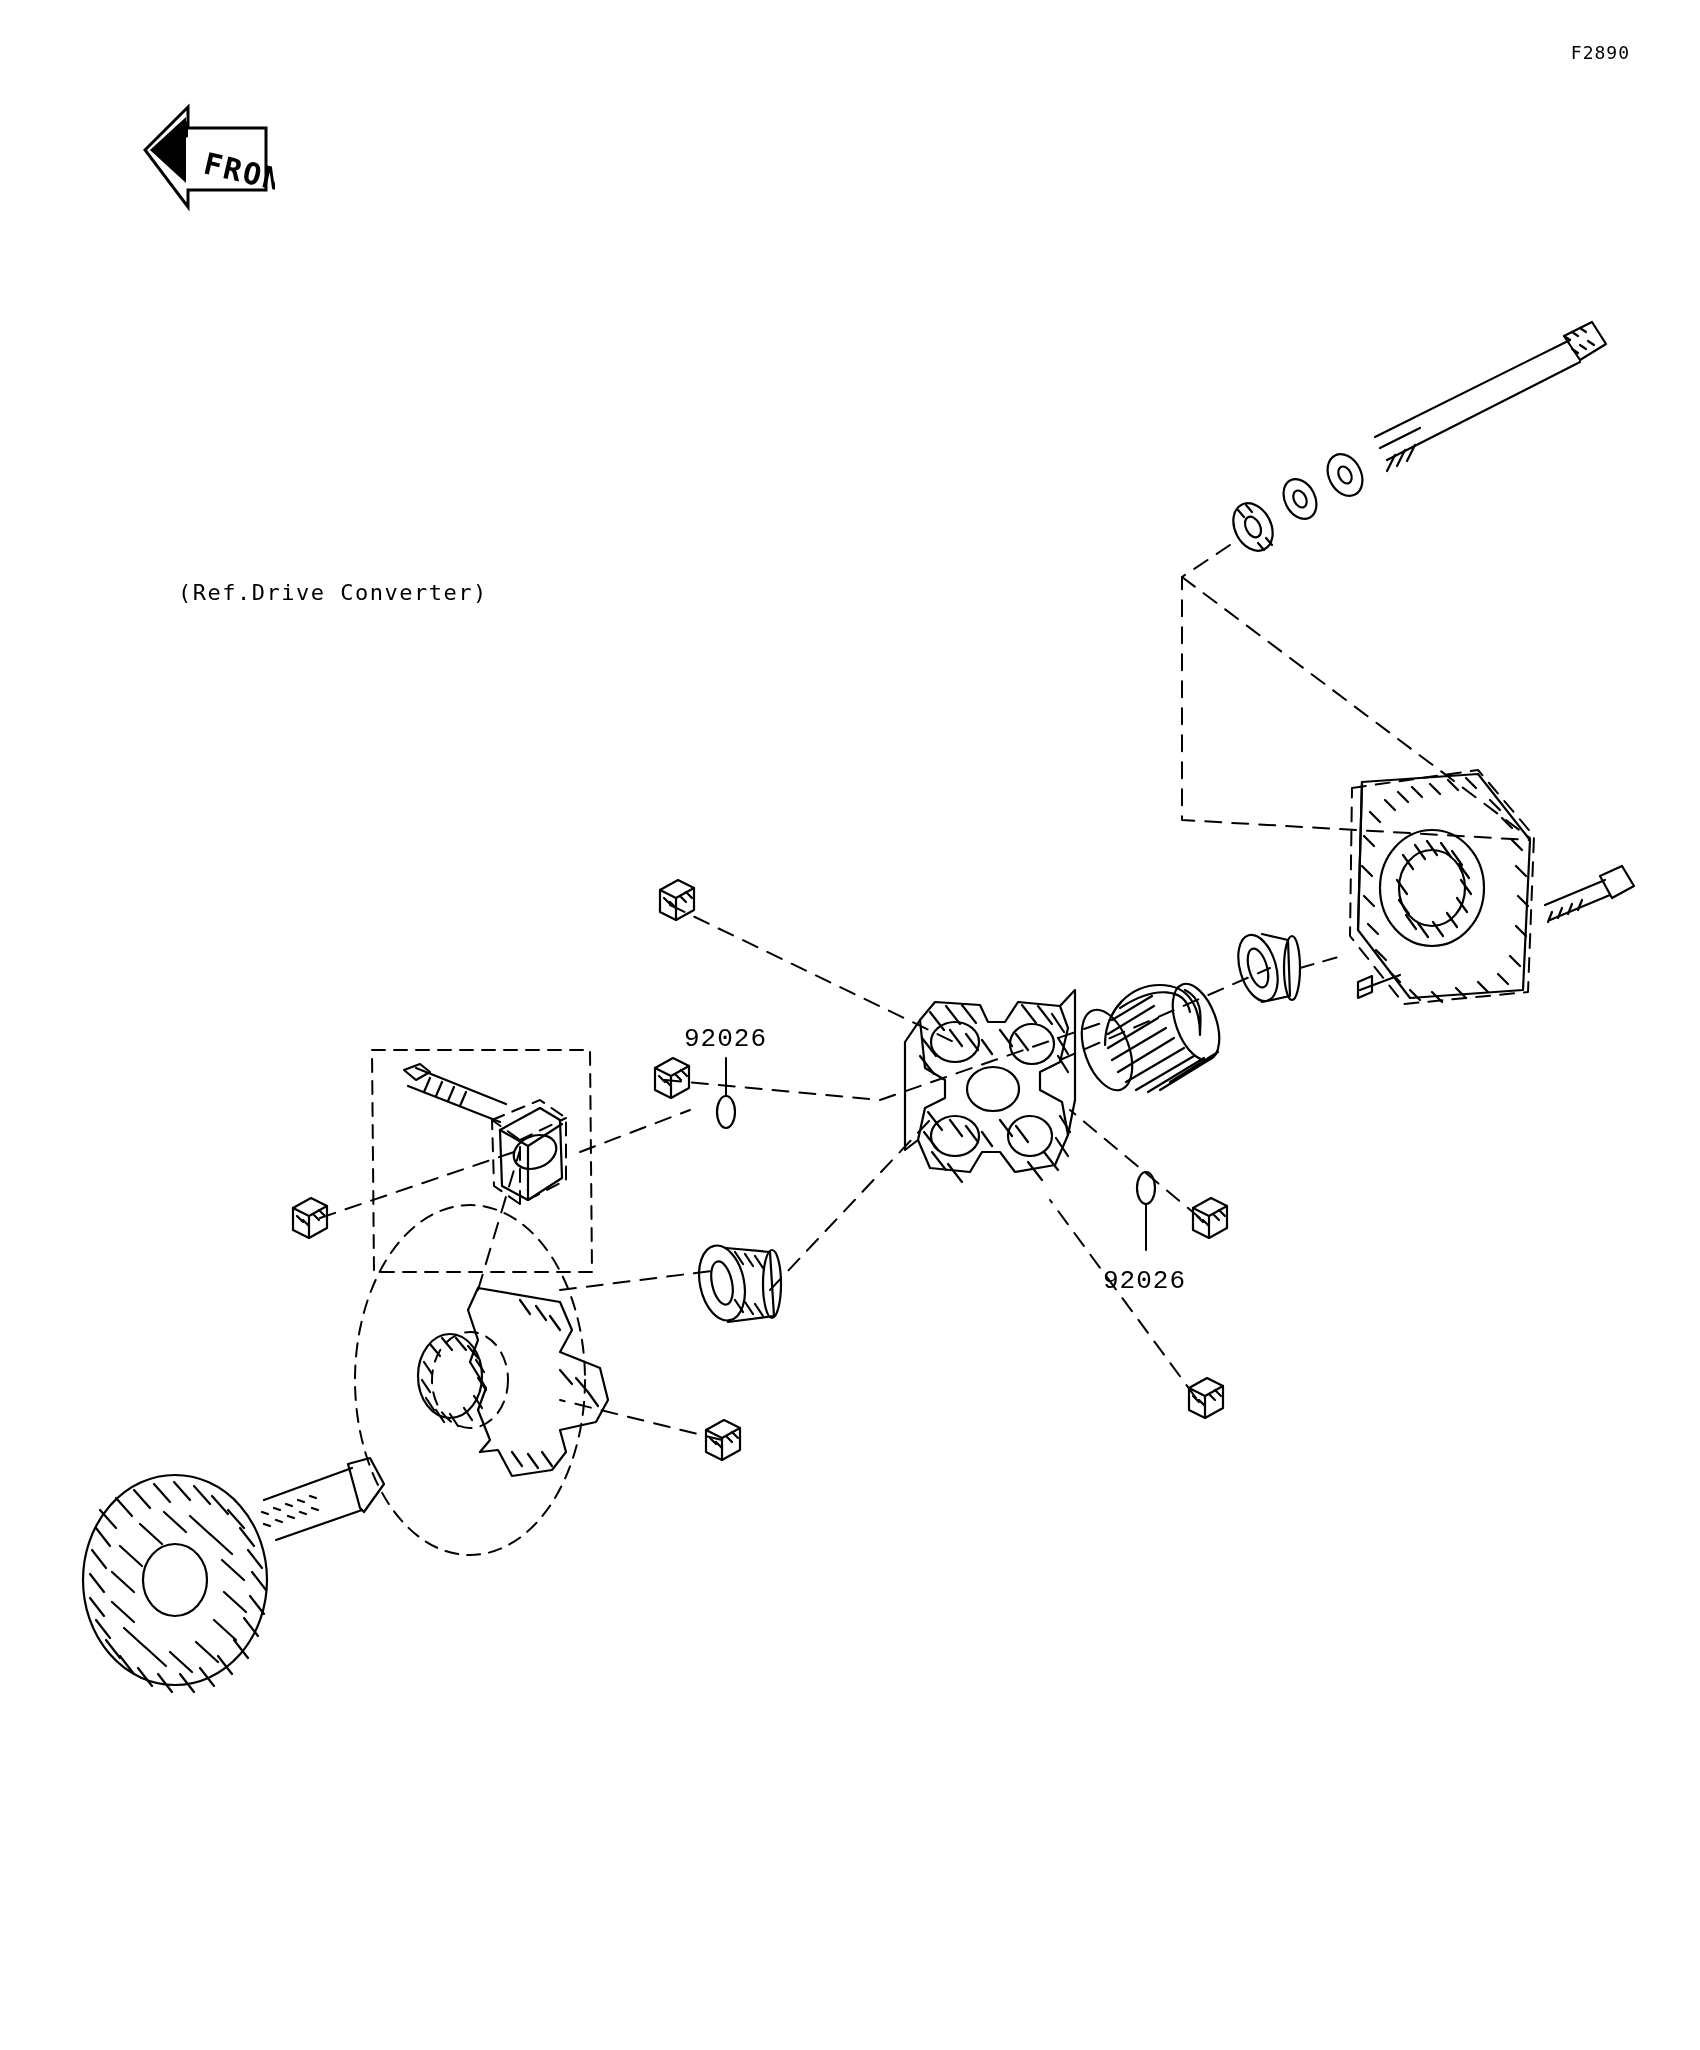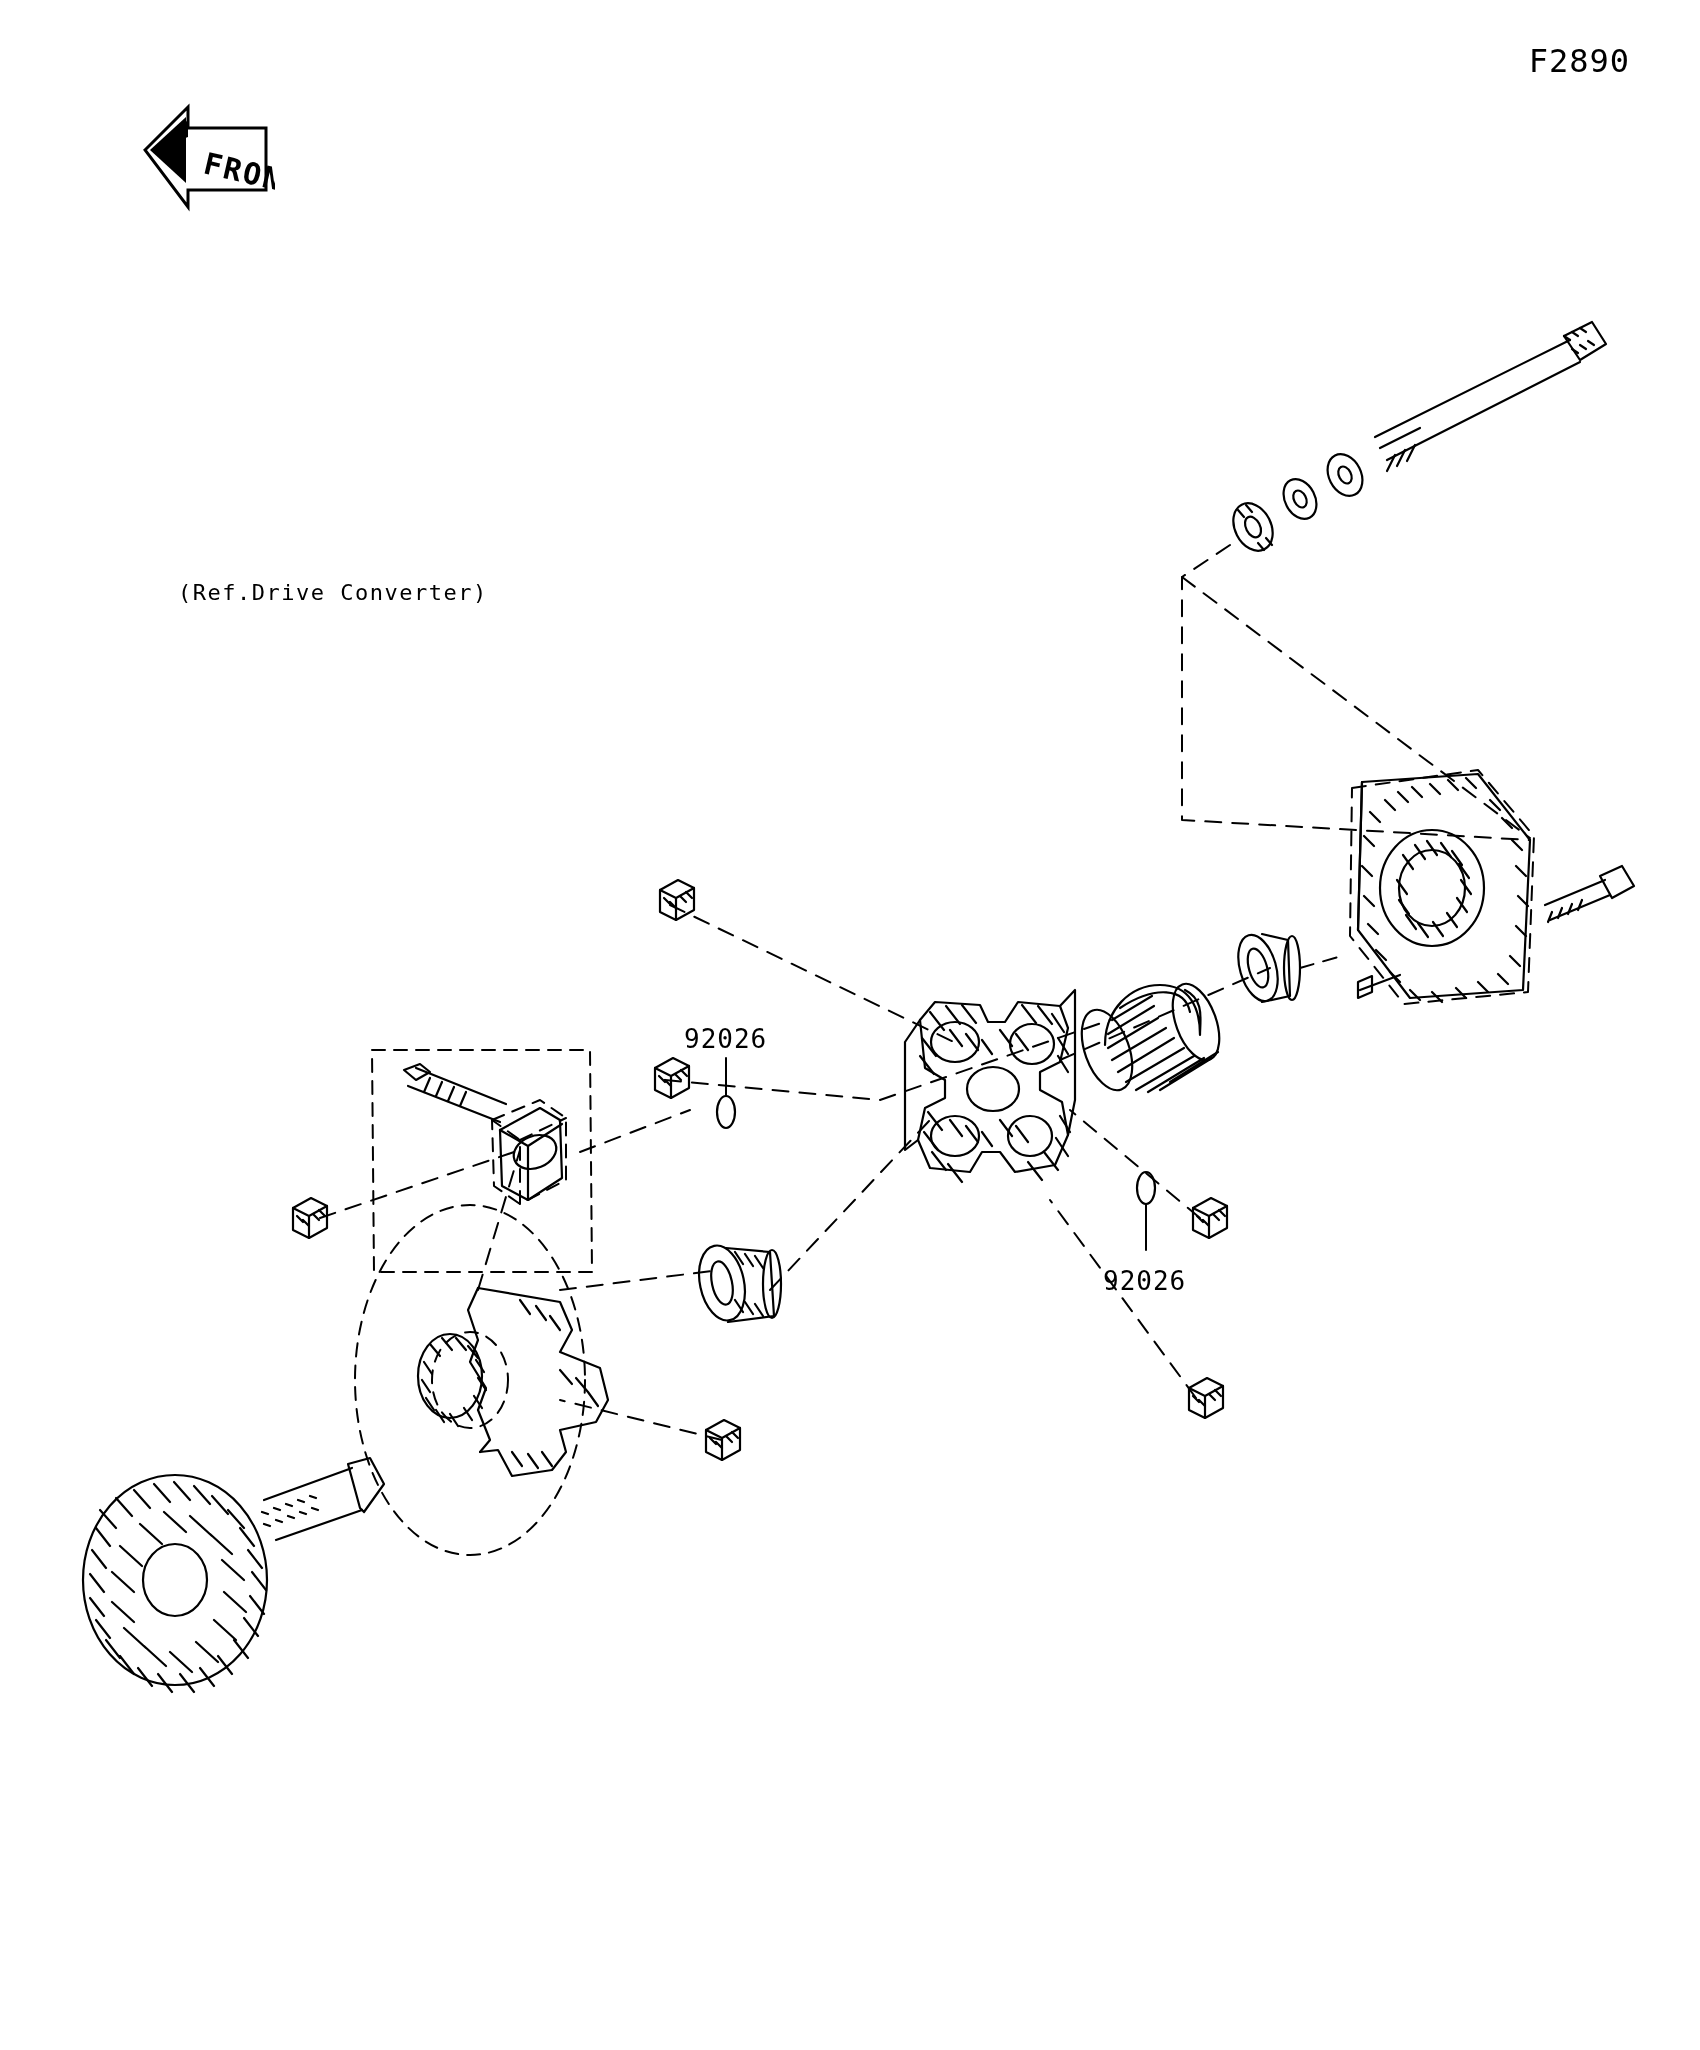--- a/index.html
+++ b/index.html
@@ -18,40 +18,41 @@
     position: absolute;
     left: 0; top: 0;
     width: 1700px;
     height: 2050px;
     background: #ffffff;
   }
   .diagram-code {
     position: absolute;
     right: 70px;
     top: 42px;
-    font-size: 32px;
+    font-size: 18px;
     letter-spacing: 1px;
     color: #000;
     white-space: nowrap;
   }
   .ref-label {
     position: absolute;
     left: 178px;
     top: 580px;
     font-size: 22px;
     letter-spacing: 1.5px;
     color: #000;
     white-space: nowrap;
   }
   .part-num {
     position: absolute;
     font-size: 26px;
     letter-spacing: 1px;
     color: #000;
     white-space: nowrap;
+    font-family: Liberation Mono, monospace;
   }
   .part-num-1 { left: 684px; top: 1024px; }
   .part-num-2 { left: 1103px; top: 1266px; }
   .front-badge {
     position: absolute;
     left: 140px;
     top: 95px;
     width: 135px;
     height: 120px;
   }

